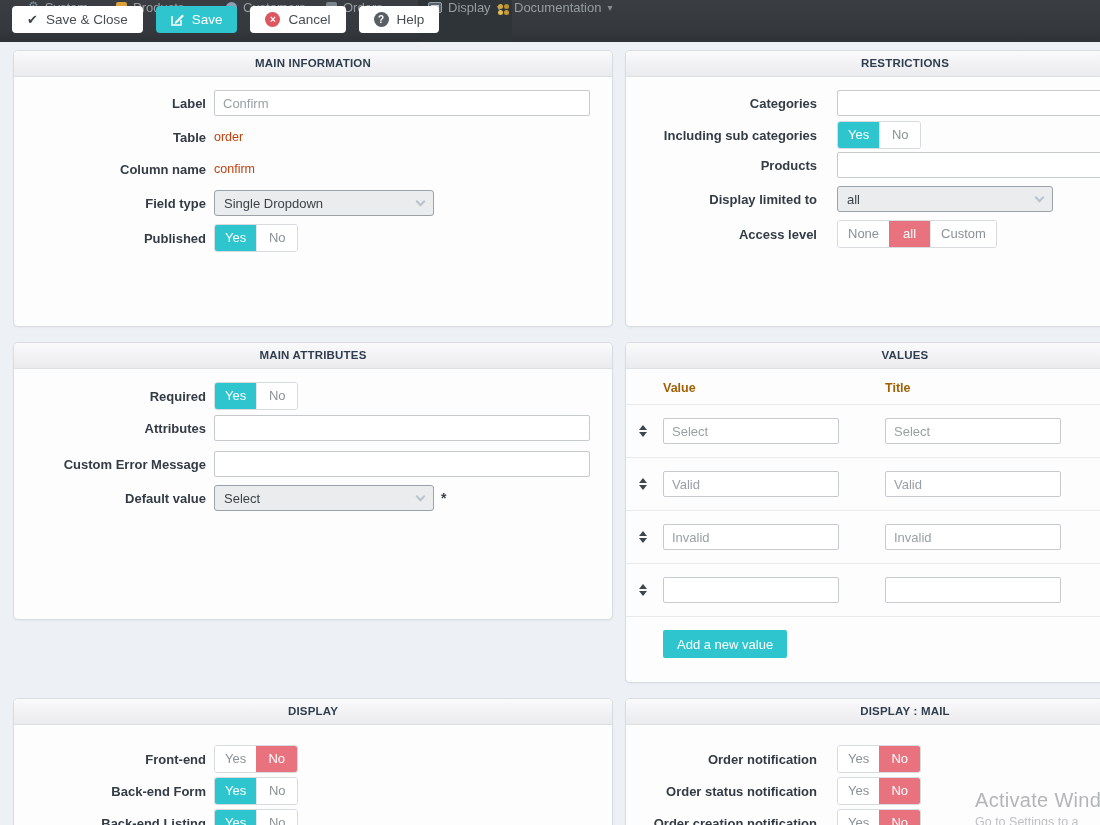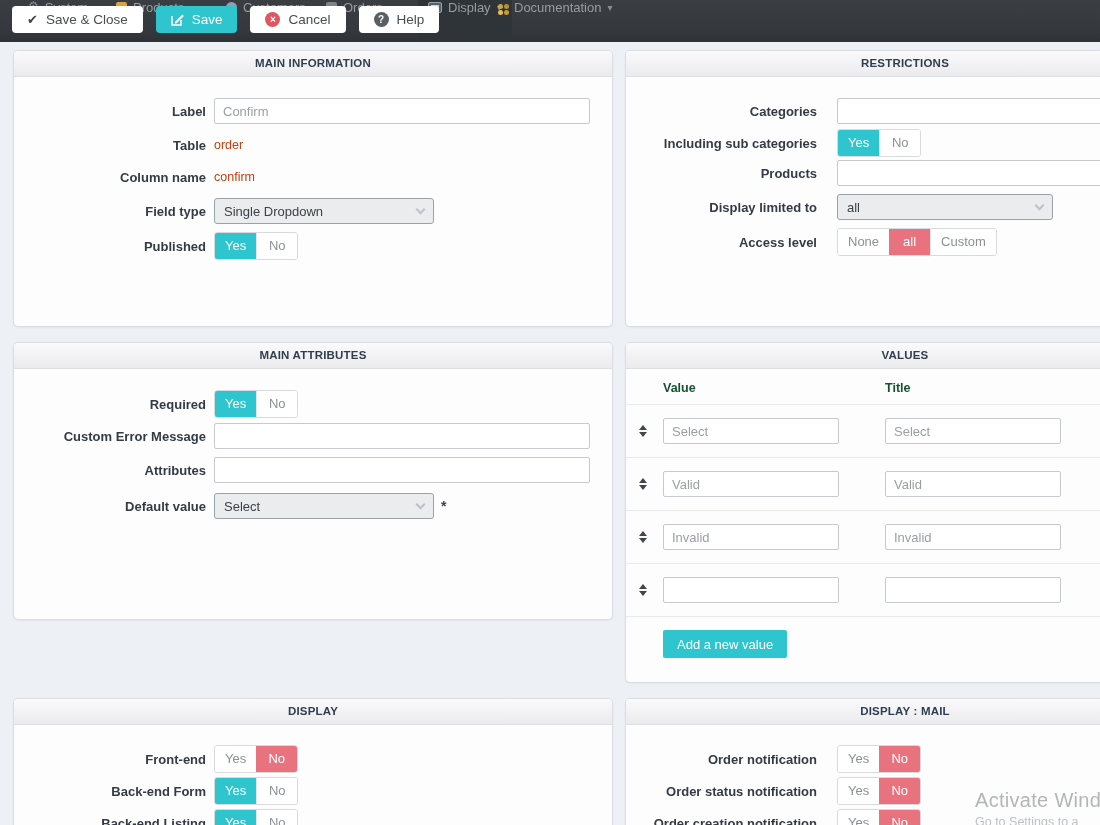--- a/index.html
+++ b/index.html
@@ -60,21 +60,21 @@
   .panel {
     background:#fdfdfe; border:1px solid #d9dce1; border-radius:5px;
     box-shadow:0 1px 2px rgba(60,70,90,.05); overflow:hidden;
   }
   .panel-h {
     height:26px; line-height:25px; text-align:center;
     background:linear-gradient(#fafafb,#ebebee);
     border-bottom:1px solid #dcdfe4;
     font-weight:bold; font-size:11.5px; color:#2f3e4e; letter-spacing:.2px;
   }
-  .pbody { padding-top:21px; }
+  .pbody { padding-top:13px; }
   .frow { display:flex; align-items:center; }
   .flabel {
     width:192px; text-align:right; font-weight:bold; font-size:13px;
     color:#333b45; margin-right:8px; flex:none; line-height:15px;
   }
   .rcol .flabel { width:191px; margin-right:20px; }
   .statictext { font-size:12.5px; color:#c2410c; }
 
   input.txt {
     height:26px; border:1px solid #c6cacf; background:#fff; border-radius:2px;
@@ -96,21 +96,21 @@
   .opt {
     min-width:41px; height:26px; line-height:26px; padding:0 10px;
     text-align:center; font-size:13px; color:#8b9196; background:#fff; cursor:pointer;
   }
   .opt + .opt { border-left:1px solid #e3e5e8; }
   .opt.on-teal { background:#2ec5ce; color:#fff; border-left:none; }
   .opt.on-red  { background:#e8737f; color:#fff; border-left:none; }
 
   
   .vhead { display:flex; padding:12px 0 9px 37px; border-bottom:1px solid #e8eaec; }
-  .vhead span { font-size:12.5px; font-weight:bold; color:#14532d; }
+  .vhead span { font-size:12.5px; font-weight:bold; color:#a16207; }
   .vhead .c1 { width:176px; }
   .vhead .c2 { margin-left:46px; }
   .vrow { display:flex; align-items:center; padding:13px 0; border-bottom:1px solid #e8eaec; }
   .handle { margin-left:12px; width:10px; display:flex; flex-direction:column; align-items:center; cursor:grab; }
   .tri-up { width:0; height:0; border:4px solid transparent; border-bottom:5px solid #41464b; margin-bottom:2px; }
   .tri-down { width:0; height:0; border:4px solid transparent; border-top:5px solid #41464b; }
   .vrow input.txt { width:176px; margin-left:15px; }
   .vrow input.txt + input.txt { margin-left:46px; }
   .vfoot { padding:13px 0 0 37px; }
   .addbtn {
@@ -263,26 +263,26 @@
   <div class="panel h278">
     <div class="panel-h">MAIN ATTRIBUTES</div>
     <div class="pbody">
       <div class="frow mb5">
         <span class="flabel">Required</span>
         <span class="toggle">
           <span class="opt on-teal">Yes</span>
           <span class="opt">No</span>
         </span>
       </div>
+      <div class="frow mb10">
+        <span class="flabel">Attributes</span>
+        <input class="txt w376" type="text" value="" style="">
+      </div>
       <div class="frow mb8">
         <span class="flabel">Custom Error Message</span>
-        <input class="txt w376" type="text" value="" style="">
-      </div>
-      <div class="frow mb10">
-        <span class="flabel">Attributes</span>
         <input class="txt w376" type="text" value="" style="">
       </div>
       <div class="frow">
         <span class="flabel">Default value</span>
         <span class="sel w220">
           <span>Select</span>
           <span class="chev"></span>
         </span>
         <span class="asterisk">*</span>
       </div>

